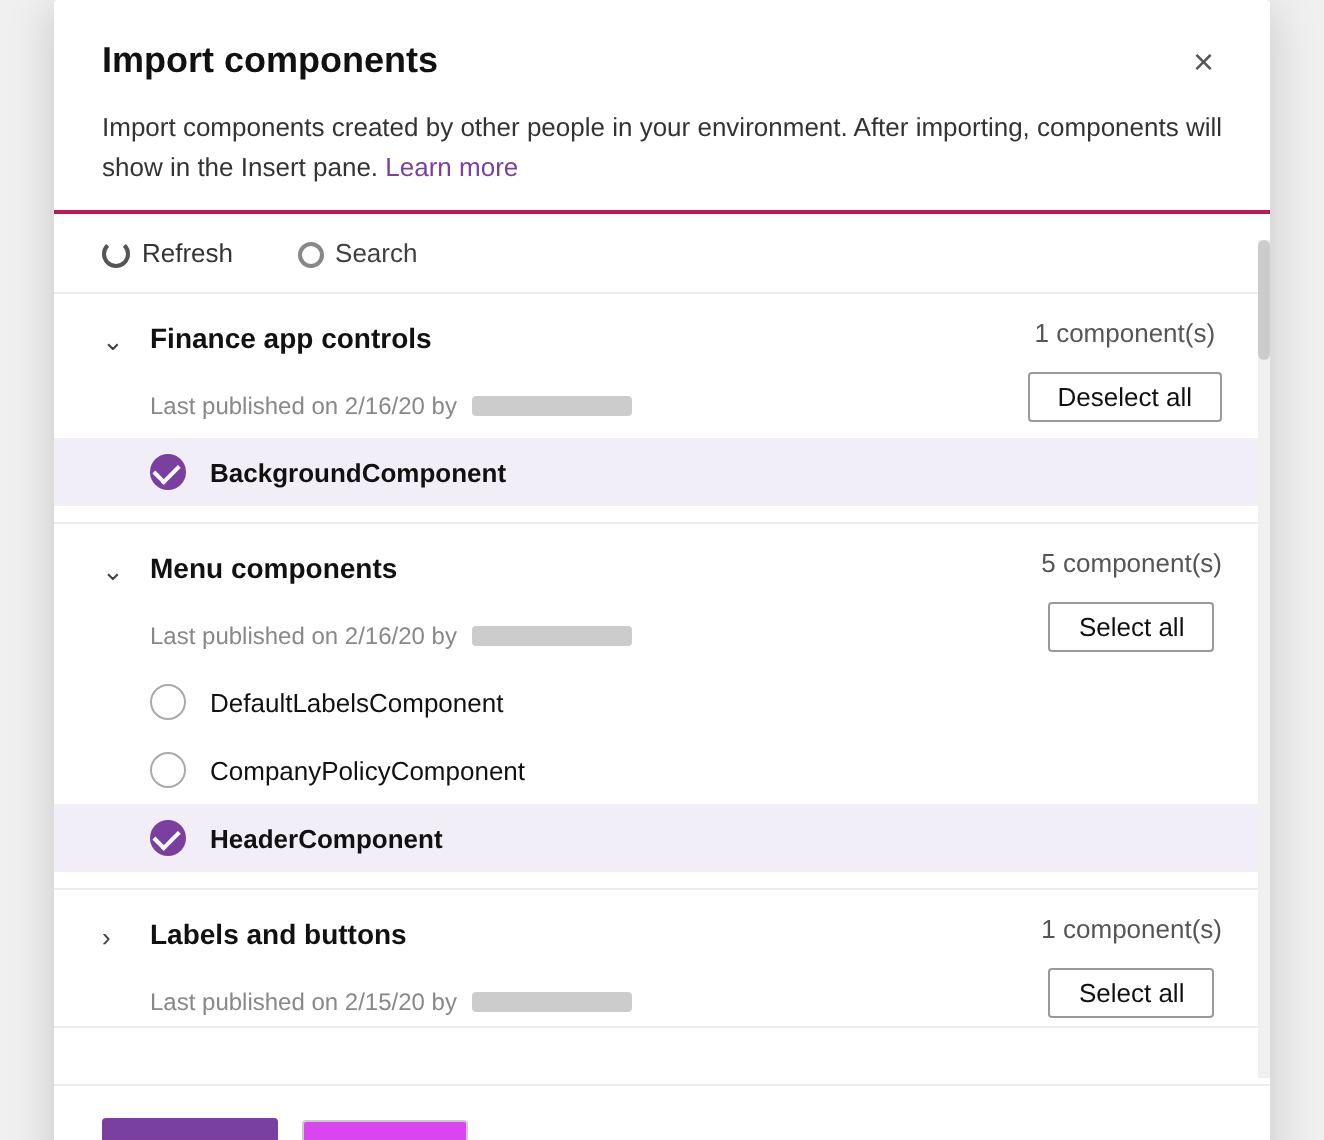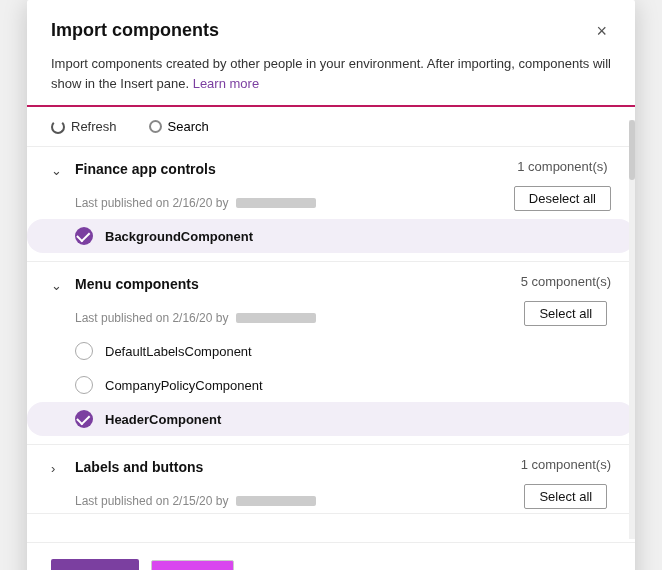--- a/index.html
+++ b/index.html
@@ -67,23 +67,23 @@
       gap: 6px;
       background: none;
       border: none;
       cursor: pointer;
       font-size: 13px;
       color: #333;
       padding: 4px 0;
     }
     .toolbar-search {
       display: flex;
-      align-items: flex-start;
+      align-items: center;
       gap: 6px;
-      color: #000000;
+      color: #404040;
       font-size: 13px;
     }
     .refresh-icon {
       display: inline-block;
       width: 14px;
       height: 14px;
       border: 2px solid #555;
       border-radius: 50%;
       border-top-color: transparent;
       position: relative;
@@ -172,21 +172,20 @@
     }
     .component-item {
       display: flex;
       align-items: center;
       gap: 12px;
       padding: 8px 24px 8px 48px;
       cursor: pointer;
     }
     .component-item.selected {
       background: #f2eef7;
-      border-radius: 16px;
     }
     .radio-circle {
       width: 18px;
       height: 18px;
       border-radius: 50%;
       border: 1.5px solid #aaa;
       flex-shrink: 0;
       background: #fff;
     }
     .checkbox-filled {

